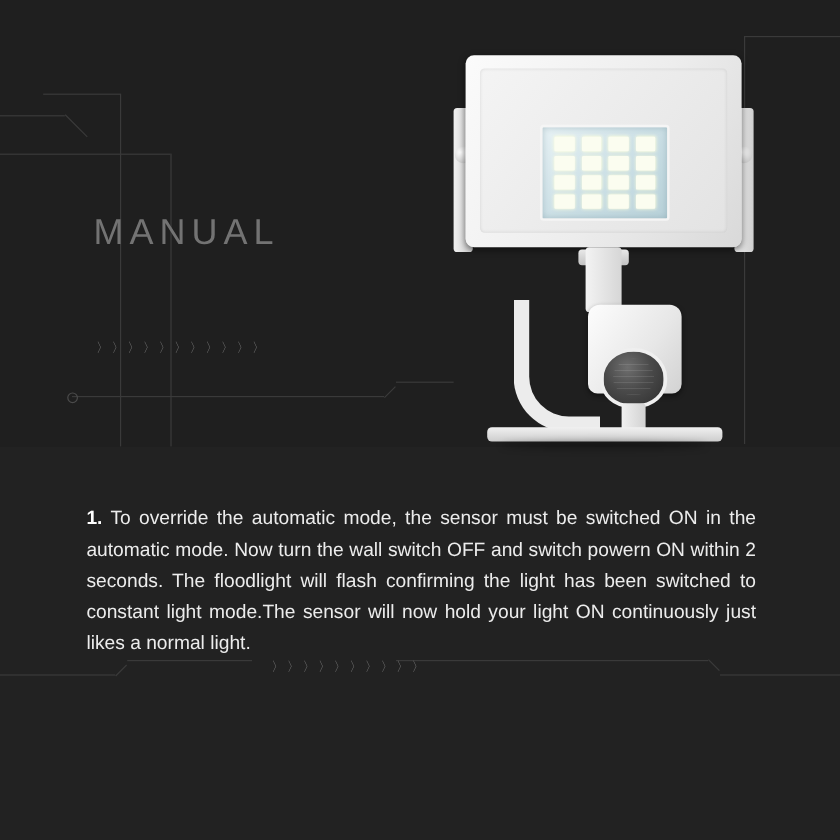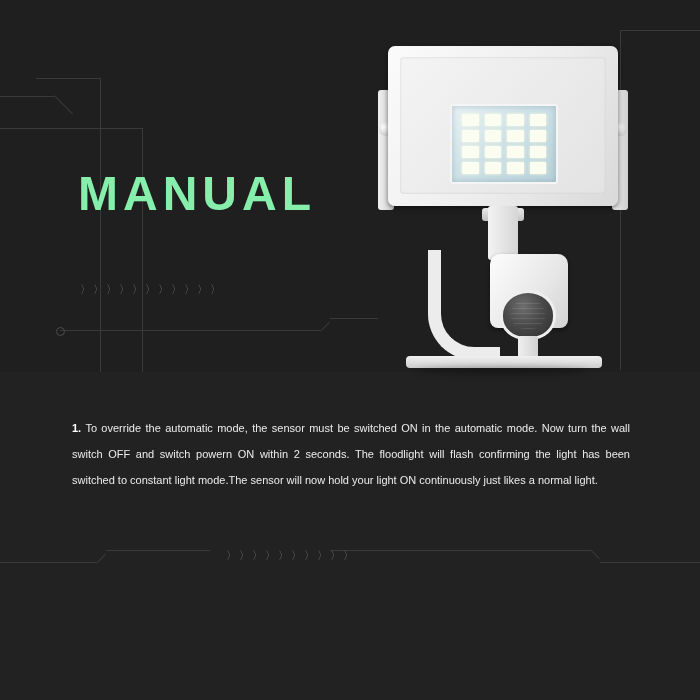--- a/index.html
+++ b/index.html
@@ -39,25 +39,25 @@
     background: #3a3a3a;
     height: 1px;
   }
   
   .title-block {
     position: absolute;
     left: 78px;
     top: 172px;
   }
   .title-line1 {
-    font-size: 48px;
-    font-weight: bold;
+    font-size: 30px;
+    font-weight: normal;
     letter-spacing: 5px;
     line-height: 44px;
-    color: #86efac;
+    color: #737373;
   }
   .title-line2 {
     font-size: 40px;
     font-weight: normal;
     letter-spacing: 5px;
     line-height: 52px;
     color: #f2f2f2;
   }
   .chev-row {
     position: absolute;
@@ -235,21 +235,21 @@
       rgba(0,0,0,0) 1px,
       rgba(0,0,0,0) 5px
     );
     border-radius: 50% 50% 44% 44%;
   }
   
   .para {
     position: absolute;
     left: 72px;
     width: 558px;
-    font-size: 11px;
+    font-size: 16px;
     line-height: 26px;
     color: #ececec;
     text-align: justify;
   }
   .para .num {
     font-weight: bold;
     color: #ffffff;
   }
   #para-1 { top: 404px; }
   #para-2 { top: 578px; }

